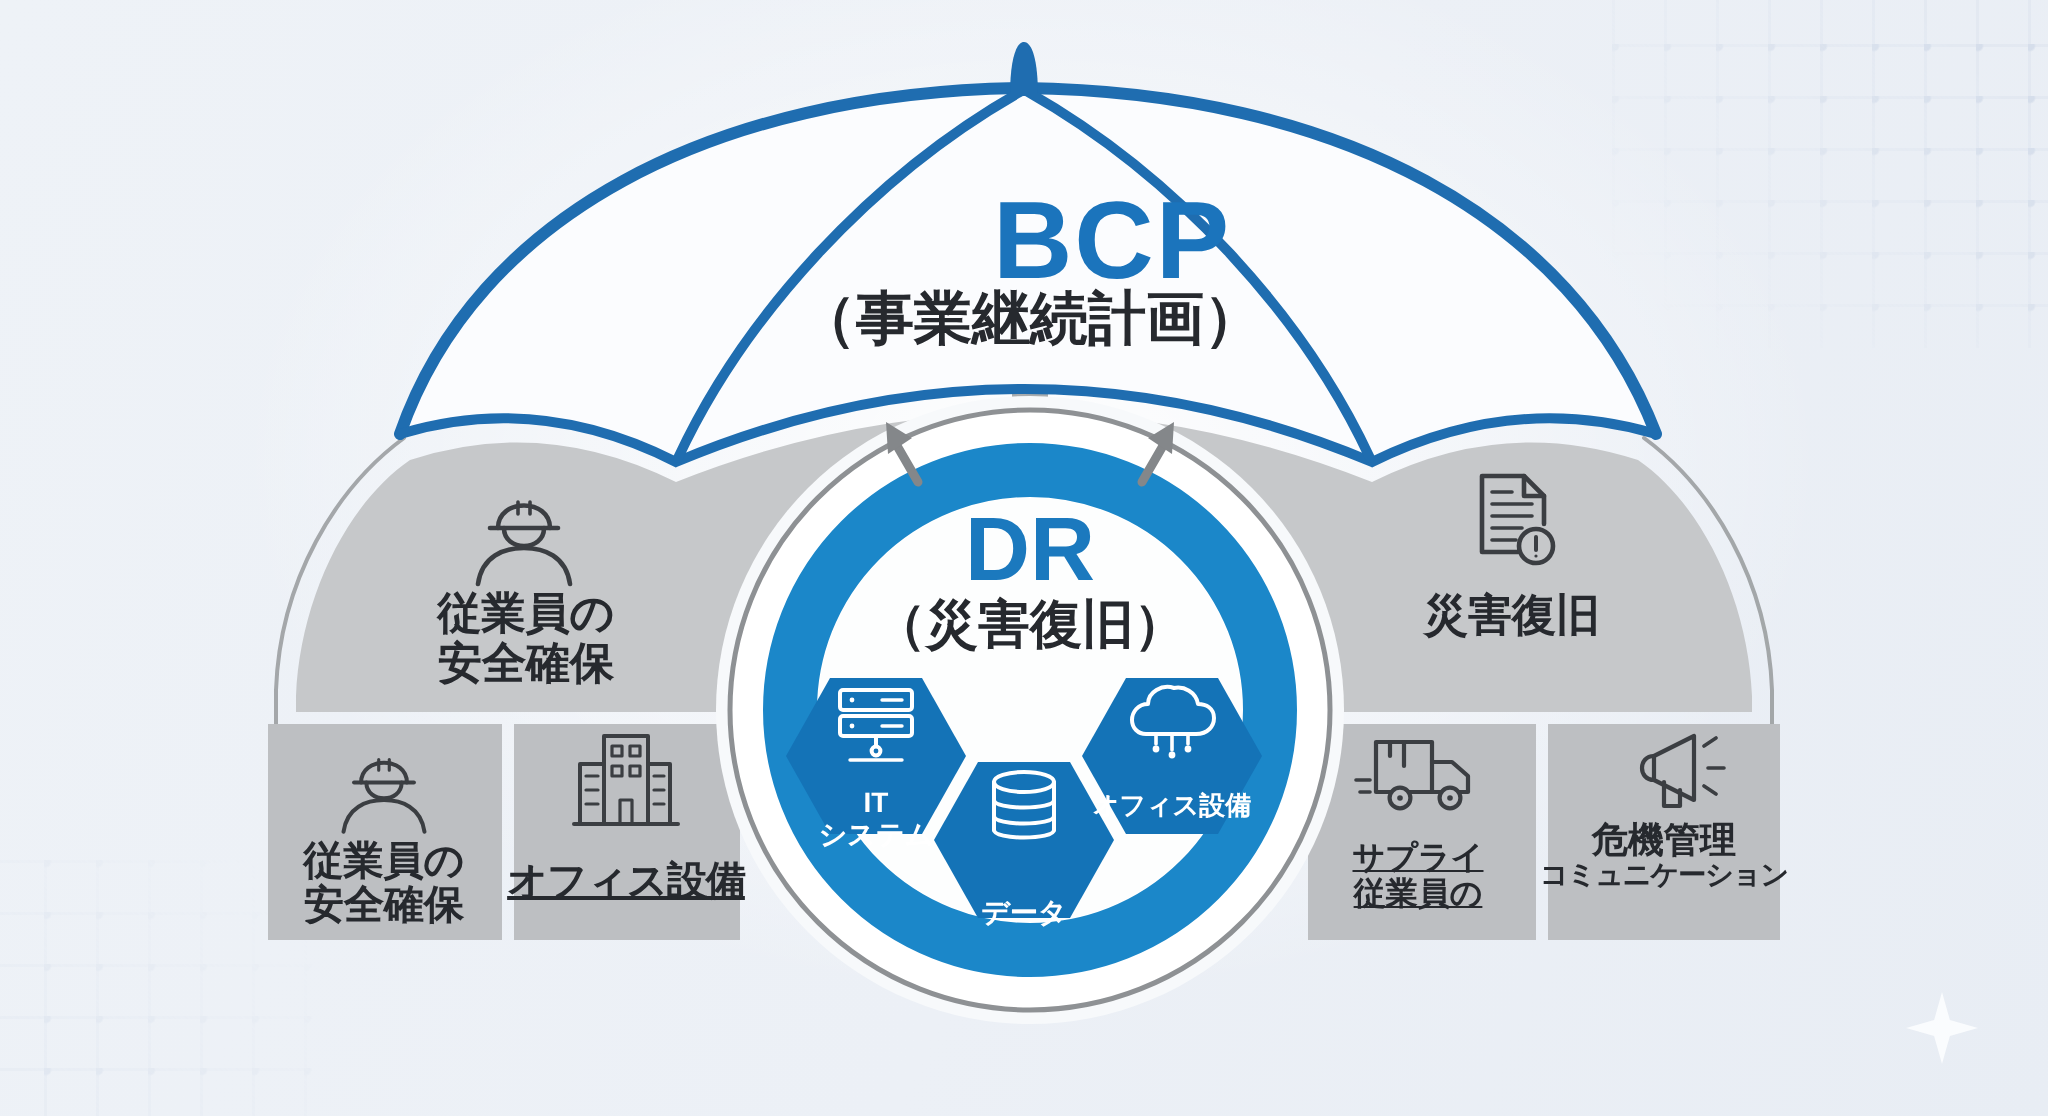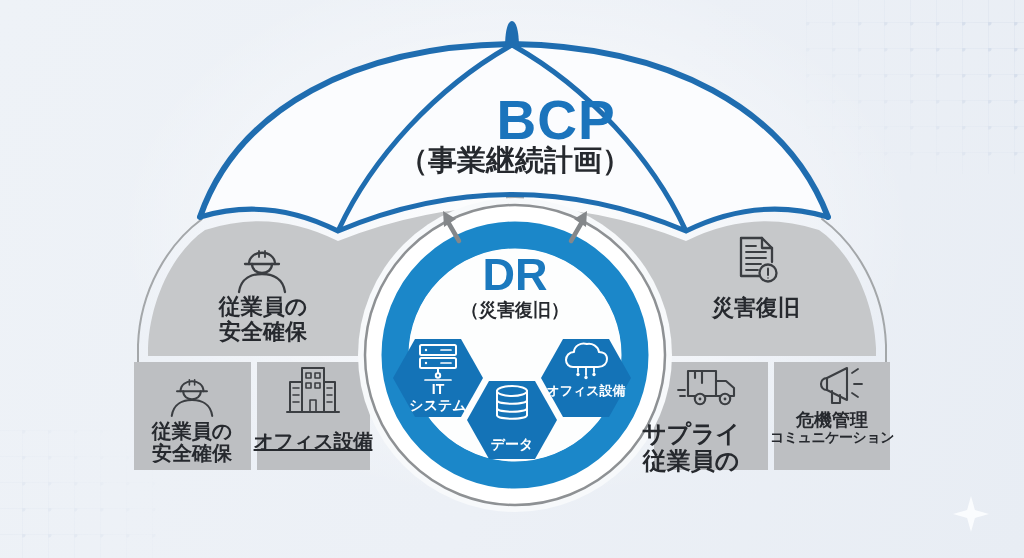--- a/index.html
+++ b/index.html
@@ -17,21 +17,21 @@
   .grid-tr{left:806px;top:-4px;width:222px;height:178px;
         -webkit-mask-image:linear-gradient(225deg,#000 20%,transparent 90%);
         mask-image:linear-gradient(225deg,#000 20%,transparent 90%);}
   .grid-bl{left:-4px;top:430px;width:160px;height:132px;opacity:.3;
         -webkit-mask-image:linear-gradient(45deg,#000 15%,transparent 90%);
         mask-image:linear-gradient(45deg,#000 15%,transparent 90%);}
   svg.diagram{position:absolute;left:0;top:0;}
   .t{position:absolute;transform:translateX(-50%);text-align:center;font-weight:bold;
      color:#26292e;white-space:nowrap;line-height:1.12;}
   .blue{color:#1b74bc;}
-  .white{color:#ffffff;}
+  .white{color:#ffffff;margin-top:12px;}
   .sparkle{position:absolute;left:953px;top:496px;width:36px;height:36px;background:#fdfeff;opacity:.85;
      clip-path:polygon(50% 0,61% 39%,100% 50%,61% 61%,50% 100%,39% 61%,0 50%,39% 39%);}
 </style>
 </head>
 <body>
 
 <div class="stage">
   <div class="glow"></div>
   <div class="grid grid-tr"></div>
   <div class="grid grid-bl"></div>
@@ -171,34 +171,34 @@
         <path d="M 0,3 V 15 H 8 V 7"></path>
         <path d="M 20,-15 L 26,-19 M 22,-4 H 30 M 20,5 L 26,9" stroke-width="1.8"></path>
       </g>
     </g>
   </svg>
 
   <div class="t blue" style="left:516px;top:90px;font-size:55px;letter-spacing:1px;margin-left:40px;">BCP</div>
   <div class="t" style="left:515px;top:144px;font-size:29px;">（事業継続計画）</div>
 
   <div class="t blue" style="left:515px;top:250px;font-size:45px;color:#1b79be;">DR</div>
-  <div class="t" style="left:515px;top:300px;font-size:18px;">（災害復旧）</div>
+  <div class="t" style="left:515px;top:300px;font-size:26px;font-family:Liberation Mono, monospace;">（災害復旧）</div>
 
   <div class="t" style="left:263px;top:295px;font-size:22px;">
     <div>従業員の</div>
     <div>安全確保</div>
   </div>
   <div class="t" style="left:756px;top:296px;font-size:22px;">災害復旧</div>
 
   <div class="t" style="left:192px;top:420px;font-size:20px;">
     <div>従業員の</div>
     <div>安全確保</div>
   </div>
   <div class="t" style="left:313px;top:430px;font-size:20px;letter-spacing:-0.5px;text-decoration:underline;">オフィス設備</div>
-  <div class="t" style="left:691px;top:421px;font-size:24px;">
+  <div class="t" style="left:709px;top:421px;font-size:16px;text-decoration:underline;">
     <div>サプライ</div>
     <div>従業員の</div>
   </div>
   <div class="t" style="left:832px;top:410px;">
     <div style="font-size:18px;">危機管理</div>
     <div style="font-size:14px;letter-spacing:-0.5px;">コミュニケーション</div>
   </div>
 
   <div class="t white" style="left:438px;top:382px;font-size:14px;">
     <div>IT</div>

